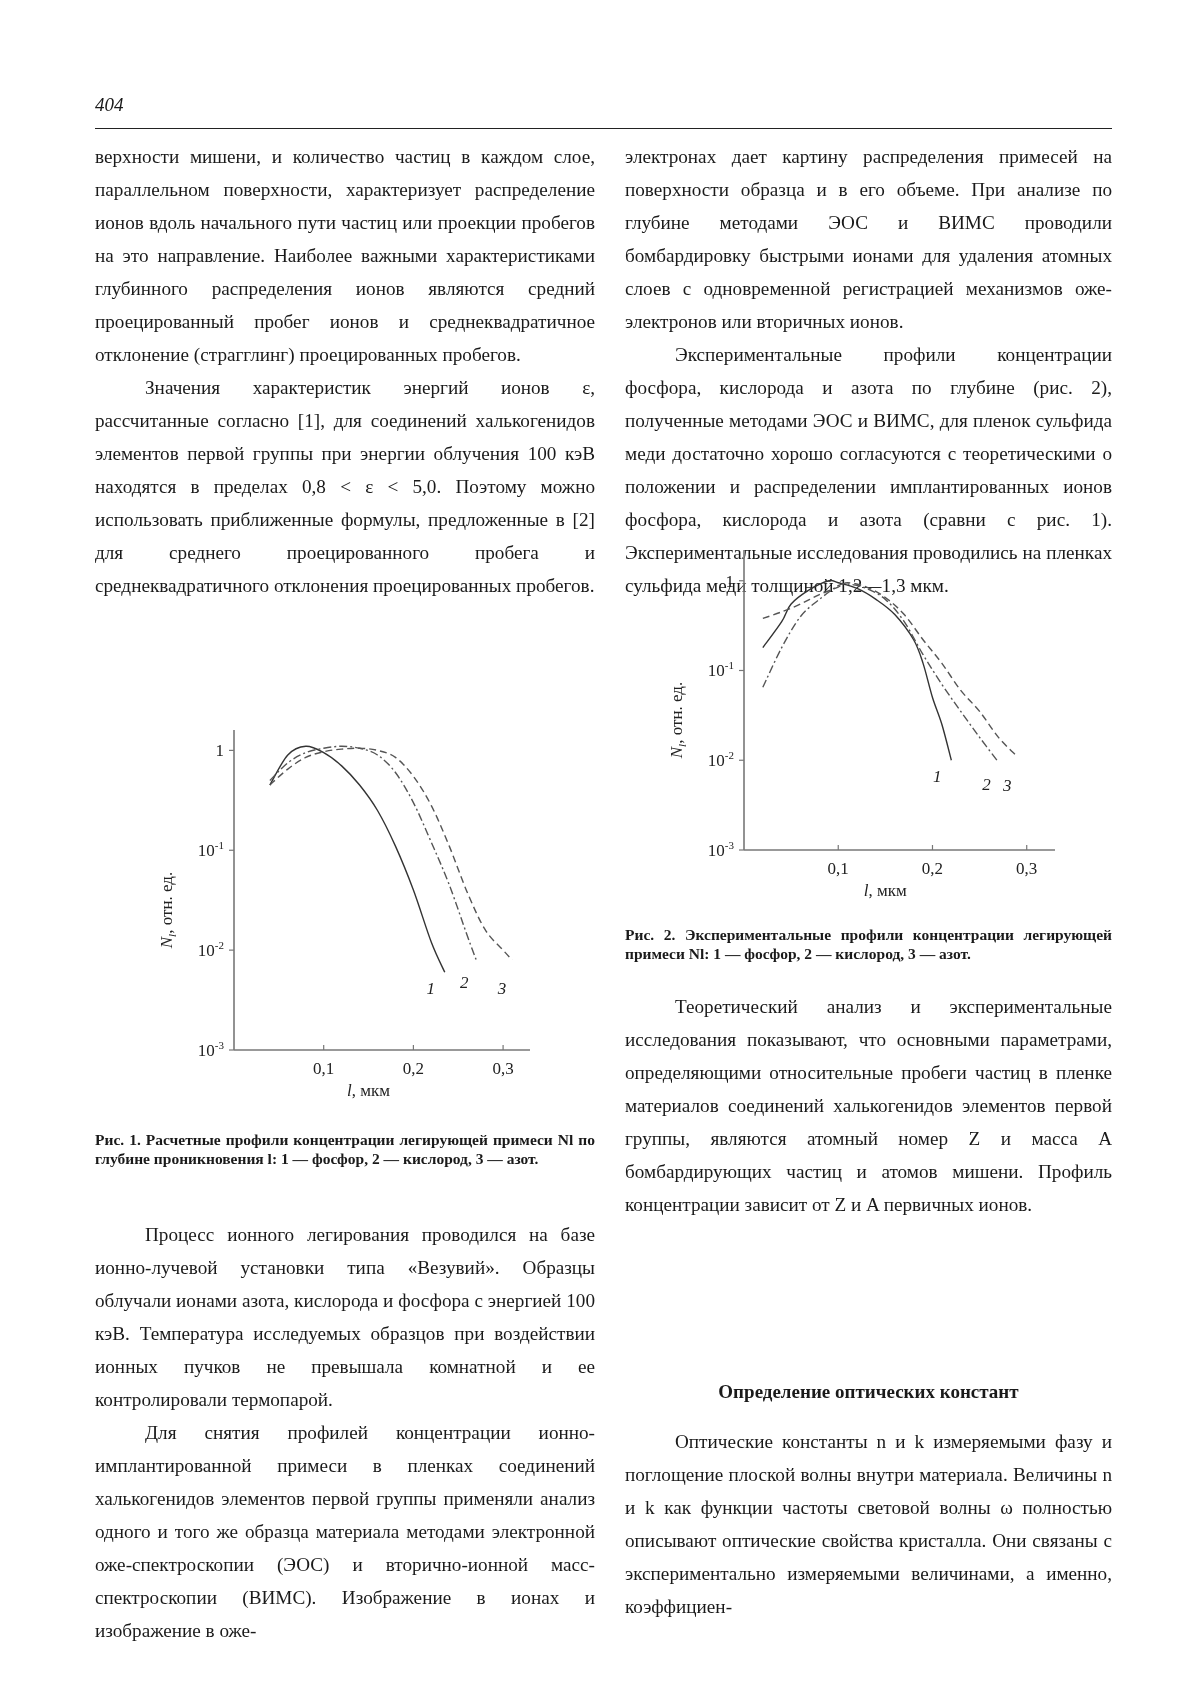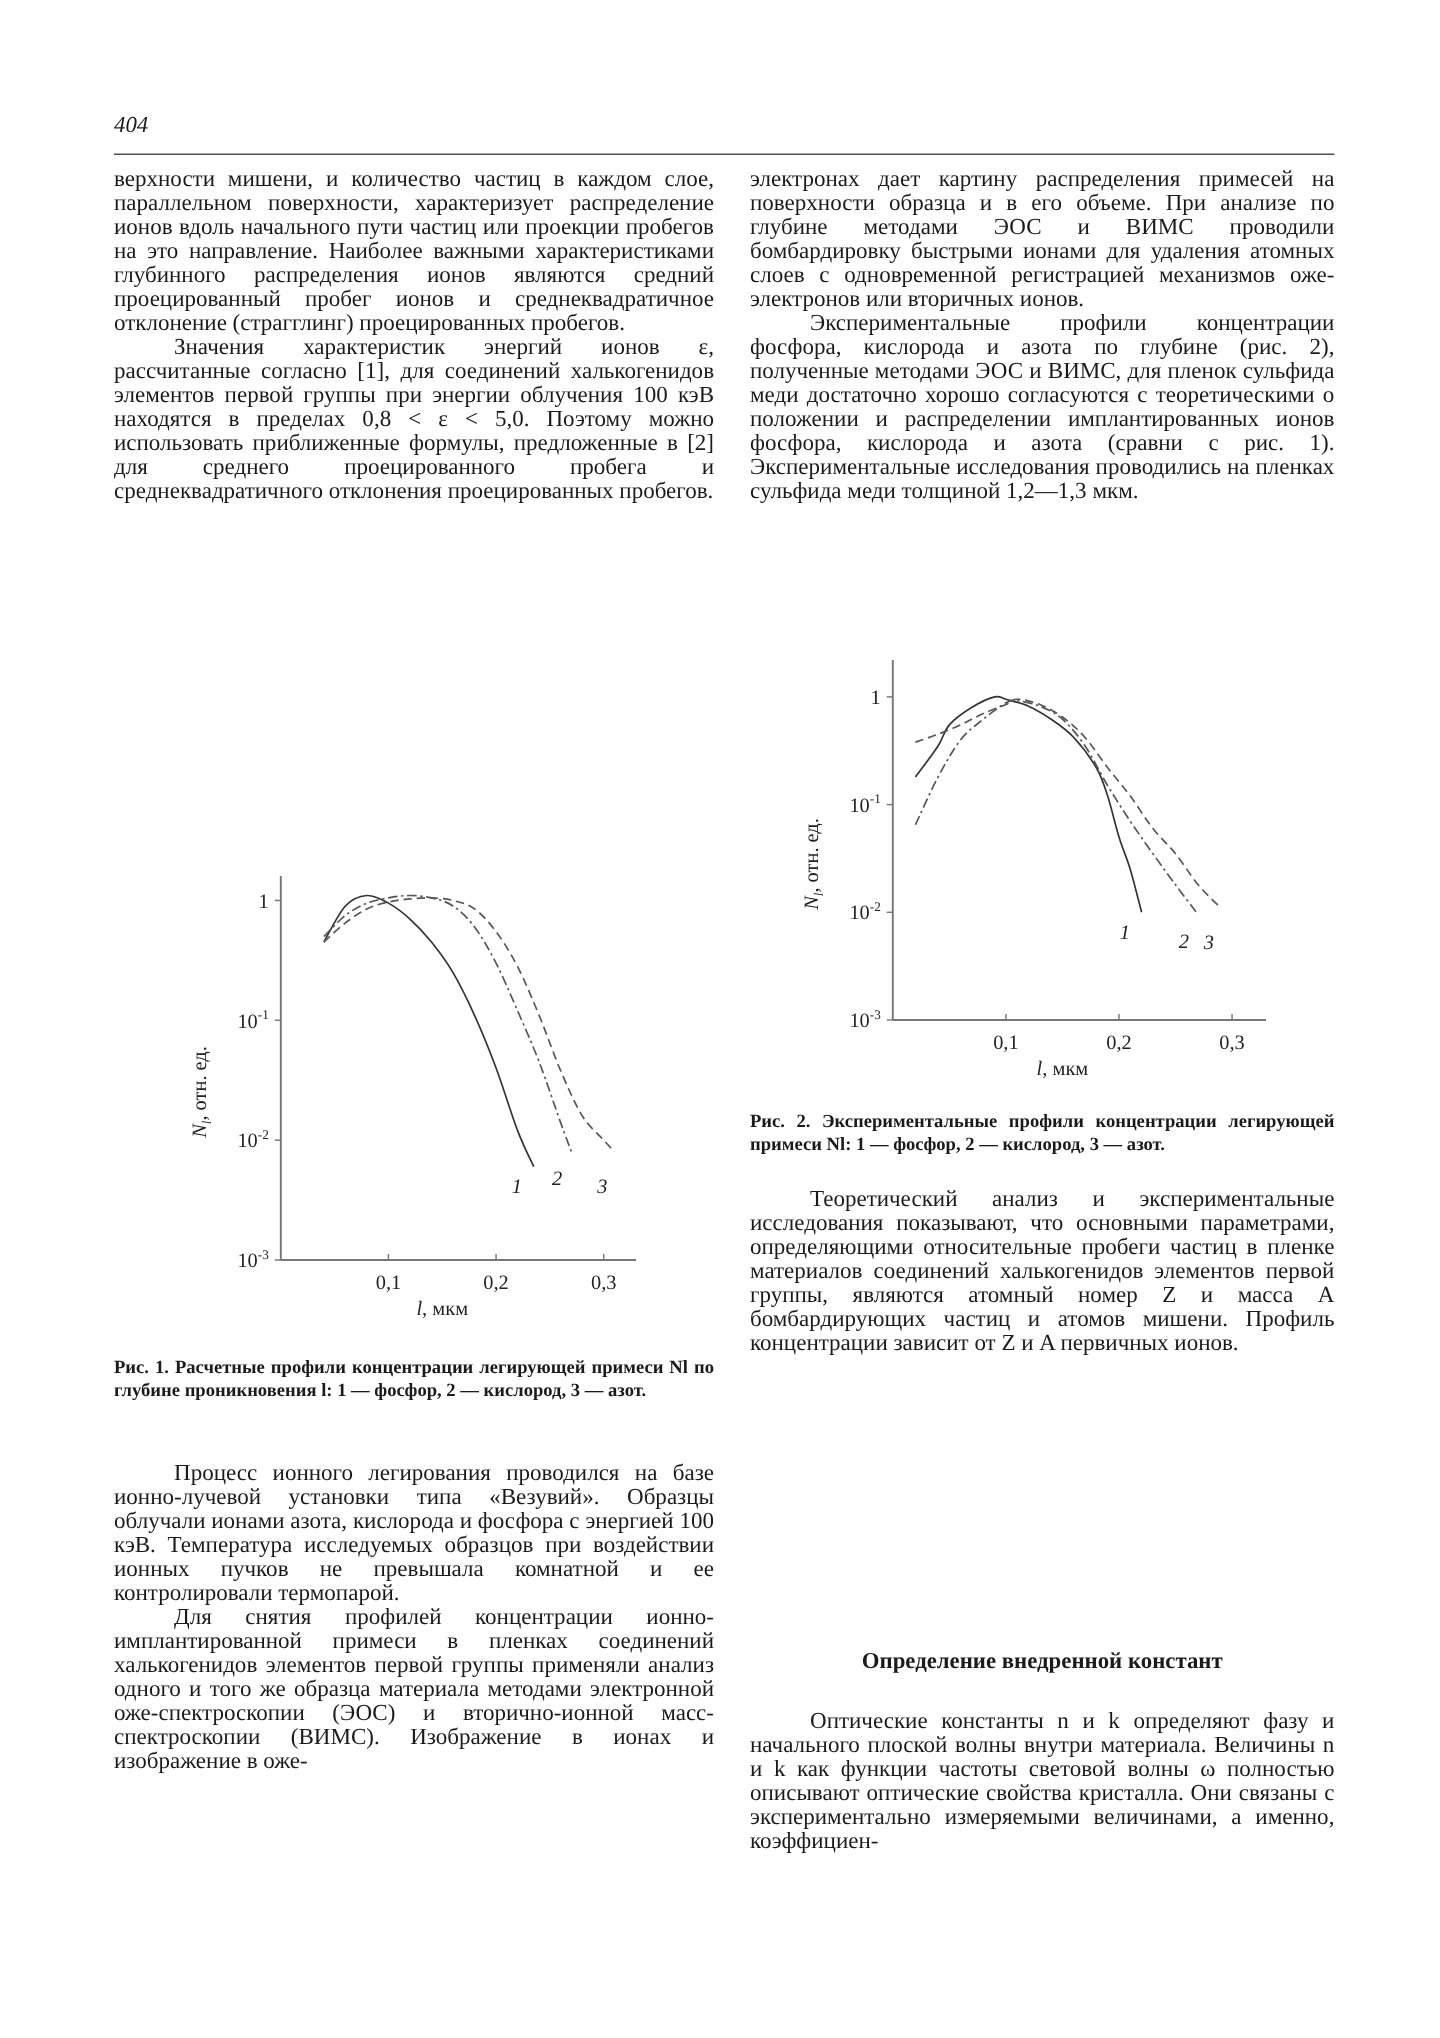--- a/index.html
+++ b/index.html
@@ -2,21 +2,21 @@
 <html><head>
 <meta charset="utf-8">
 <style>
   html, body { margin:0; padding:0; background:#fff; }
   body { width:1200px; height:1698px; position:relative; overflow:hidden;
          font-family:"Liberation Serif", serif; color:#1a1a1a; }
   .header { position:absolute; left:95px; right:88px; top:88px; height:40px;
             border-bottom:1.5px solid #222; }
   .page-num { position:absolute; left:0; top:6px; font-style:italic; font-size:19px; }
   .authors { position:absolute; right:0; top:6px; font-style:italic; font-size:19px; }
-  .col { position:absolute; font-size:19.2px; line-height:20px; text-align:justify; }
+  .col { position:absolute; font-size:19.2px; line-height:33px; text-align:justify; }
   .col p { margin:0; }
   .col p.ind { text-indent:50px; }
   .left { left:95px; width:500px; }
   .right { left:625px; width:487px; }
   .caption { font-weight:bold; font-size:15.5px; line-height:19px; text-align:justify; }
   .section-title { font-weight:bold; font-size:19px; text-align:center; margin:0; }
   svg text { font-family:"Liberation Serif", serif; fill:#222; }
   .ax { stroke:#777; stroke-width:1.6; fill:none; }
   .tick { stroke:#777; stroke-width:1.2; }
 </style>
@@ -98,18 +98,18 @@
     <text x="347.30303030303025" y="245.5295339993877" font-size="17" font-style="italic" text-anchor="middle">3</text>
   </svg>
 
 <div class="col right caption" style="top:925px;">Рис. 2. Экспериментальные профили концентрации легирующей примеси Nl: 1 — фосфор, 2 — кислород, 3 — азот.</div>
 
 <div class="col right" style="top:990px;">
   <p class="ind">Теоретический анализ и экспериментальные исследования показывают, что основными параметрами, определяющими относительные пробеги частиц в пленке материалов соединений халькогенидов элементов первой группы, являются атомный номер Z и масса A бомбардирующих частиц и атомов мишени. Профиль концентрации зависит от Z и A первичных ионов.</p>
 </div>
 
 <div class="col right" style="top:1375px;">
-  <p class="section-title">Определение внедренной констант</p>
+  <p class="section-title">Определение оптических констант</p>
 </div>
 
 <div class="col right" style="top:1425px;">
-  <p class="ind">Оптические константы n и k определяют фазу и начального плоской волны внутри материала. Величины n и k как функции частоты световой волны ω полностью описывают оптические свойства кристалла. Они связаны с экспериментально измеряемыми величинами, а именно, коэффициен-</p>
+  <p class="ind">Оптические константы n и k измеряемыми фазу и поглощение плоской волны внутри материала. Величины n и k как функции частоты световой волны ω полностью описывают оптические свойства кристалла. Они связаны с экспериментально измеряемыми величинами, а именно, коэффициен-</p>
 </div>
 
 </body></html>

